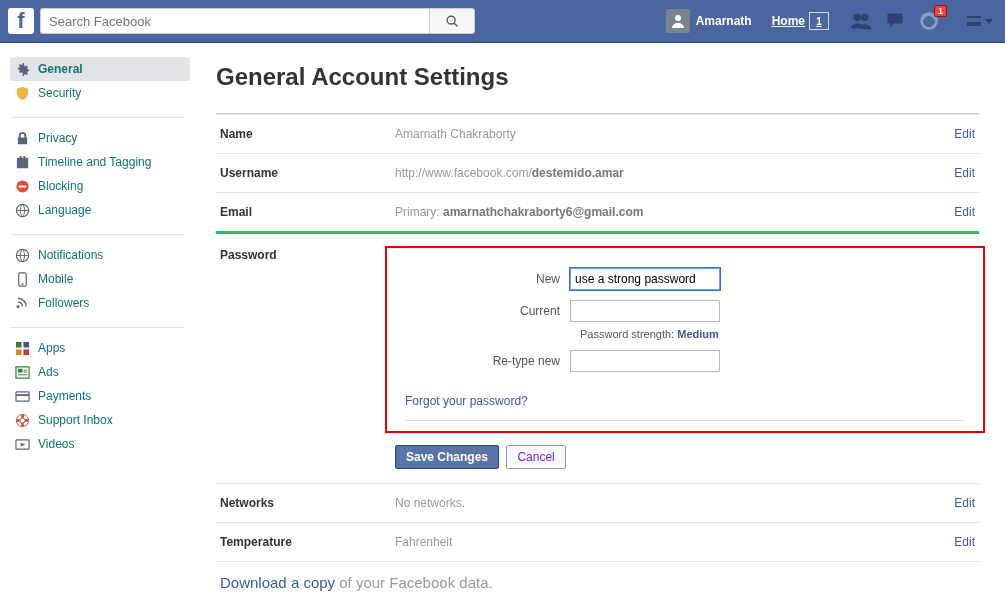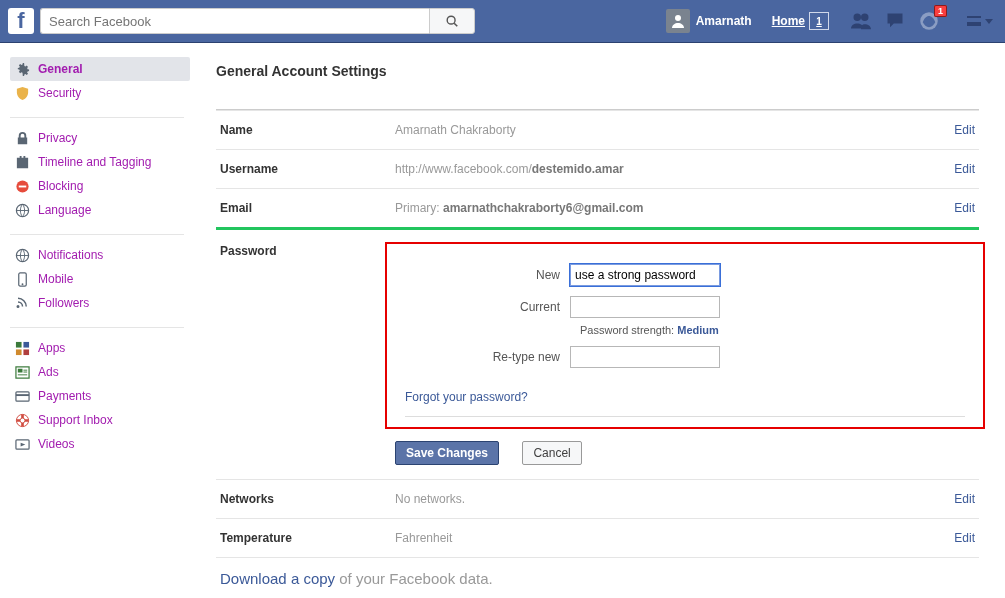--- a/index.html
+++ b/index.html
@@ -23,27 +23,27 @@
   .badge-red { position:absolute; top:-6px; right:-8px; background:#fa3e3e; color:#fff; font-size:9px; font-weight:bold; padding:1px 4px; border-radius:2px; box-shadow:0 0 0 1px #8b1b1b inset;}
   .menu-icon { margin-left:14px; display:flex; align-items:center; color:#2e4272;}
   .menu-bars { display:inline-block; width:14px; height:10px; border-top:2px solid #2e4272; border-bottom:2px solid #2e4272; position:relative;}
   .menu-bars::after{content:"";position:absolute;top:4px;left:0;right:0;border-top:2px solid #2e4272;}
   .caret { width:0;height:0;border-left:4px solid transparent;border-right:4px solid transparent;border-top:5px solid #2e4272; margin-left:4px;}
 
   .layout { display:flex; }
   .sidebar { width:190px; padding: 14px 0 0 10px; }
   .side-group { padding-bottom: 6px; margin-bottom:6px; }
   .side-divider{ border-bottom: 1px solid #e5e5e5; margin: 4px 6px 8px 0; }
-  .side-item { display:flex; align-items:center; gap:8px; padding:3px 6px 3px 4px; color:#a21caf; cursor:pointer; border-radius:2px; font-size:12px; line-height: 18px;}
+  .side-item { display:flex; align-items:center; gap:8px; padding:3px 6px 3px 4px; color:#0f766e; cursor:pointer; border-radius:2px; font-size:12px; line-height: 18px;}
   .side-item.active { background:#e2e4e9; font-weight:bold; }
   .side-icon { width:16px; height:16px; display:flex; align-items:center; justify-content:center; flex-shrink:0;}
   .side-icon svg { width:15px; height:15px; }
 
   .main { flex:1; padding: 20px 26px 20px 26px; }
-  .page-title { font-size: 14px; color:#333; font-weight: bold; margin-bottom: 30px; }
+  .page-title { font-size: 24px; color:#333; font-weight: bold; margin-bottom: 22px; }
   .title-divider { border-bottom: 1px solid #ccc; margin-bottom: 0; }
 
   .row { display:flex; align-items:center; border-top: 1px solid #e5e5e5; padding: 12px 4px; }
   .row:first-of-type { border-top: none; }
   .row-label { width: 175px; font-weight: bold; color:#333; font-size:12px; }
   .row-value { flex:1; color:#999; font-size:12px; }
   .row-value .strong { color:#777; font-weight:bold;}
   .row-edit { color:#3b5998; cursor:pointer; font-size:12px; }
 
   .pw-section { display:flex; border-top:3px solid #22c55e; padding: 12px 4px 14px 4px; }
@@ -53,21 +53,21 @@
   .field-row { display:flex; align-items:center; margin: 10px 0; }
   .field-label { width:165px; text-align:right; padding-right: 10px; color:#555; font-size:12px; }
   .text-input { width:150px; height:22px; border:1px solid #b7b7b7; padding:2px 4px; font-size:12px; }
   .text-input.focused { outline: 1px solid #3a6fd8; border-color:#7a9be0; }
   .strength-row { padding-left: 175px; margin-top: -4px; margin-bottom: 8px; font-size:11px; color:#555;}
   .strength-row .med { color:#3b5998; font-weight:bold; }
   .forgot-link { color:#3b5998; cursor:pointer; font-size:12px; margin-top: 12px; display:inline-block; }
   .hr-thin { border:none; border-top:1px solid #ddd; margin-top: 12px;}
   .btn-row { margin-top: 12px; }
   .btn-primary { background:#5b74a8; color:#fff; border:1px solid #2b4371; padding: 4px 10px; font-weight:bold; font-size:12px; cursor:pointer; border-radius:2px; }
-  .btn-secondary { background:#f6f7f8; color:#404040; border:1px solid #999; padding: 4px 10px; font-size:12px; cursor:pointer; border-radius:2px; margin-left:20px; }
+  .btn-secondary { background:#f6f7f8; color:#6d28d9; border:1px solid #999; padding: 4px 10px; font-size:12px; cursor:pointer; border-radius:2px; margin-left:4px; }
 
   .download-row { border-top:1px solid #e5e5e5; padding: 12px 4px; font-size:15px; color:#999; }
   .download-row a { color:#3b5998; cursor:pointer; }
 </style>
 </head>
 <body>
 
 <svg width="0" height="0" style="position:absolute">
   <defs>
     <g id="i-gear">

